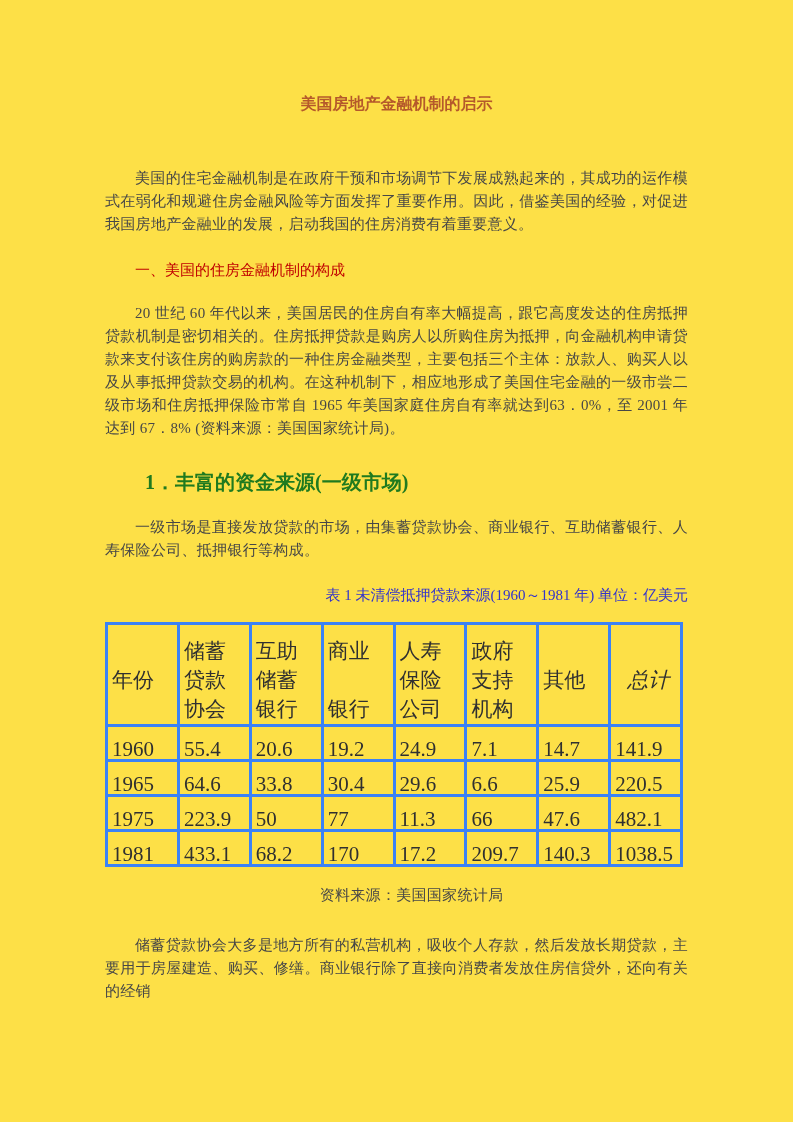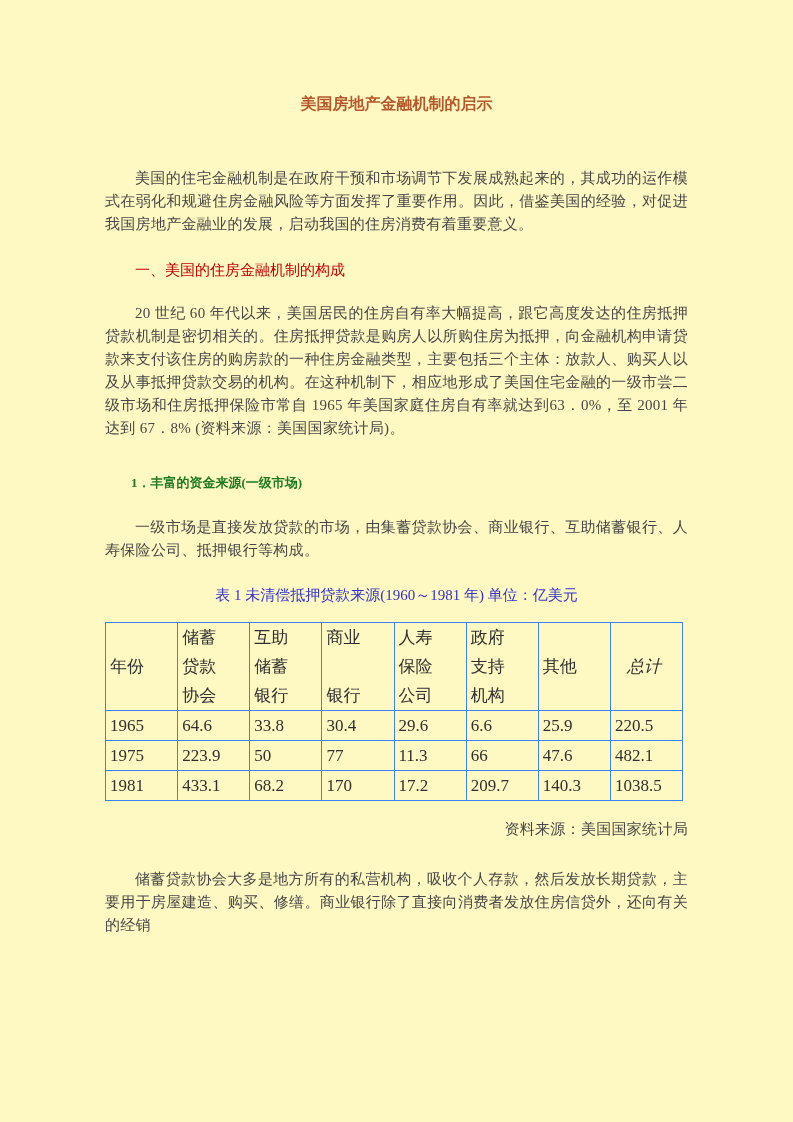--- a/index.html
+++ b/index.html
@@ -1,21 +1,21 @@
 <!DOCTYPE html>
 <html><head>
 <meta charset="utf-8">
 <style>
   * { margin: 0; padding: 0; box-sizing: border-box; }
   html, body { background: #ffffff; }
   .page {
     position: relative;
     width: 793px;
     height: 1122px;
-    background: #fef9c3;
+    background: #fde047;
     font-family: "Liberation Serif", "DejaVu Serif", serif;
     overflow: hidden;
   }
   .content {
     position: absolute;
     left: 105px;
     top: 0;
     width: 583px;
   }
   .doc-title {
@@ -37,58 +37,58 @@
   .h-red {
     margin-top: 23px;
     font-size: 15px;
     font-weight: normal;
     line-height: 23px;
     text-indent: 2em;
   }
   .p2 { margin-top: 20px; }
   .h-green {
     margin-top: 31px;
-    font-size: 13px;
+    font-size: 20px;
     font-weight: bold;
     line-height: 23px;
     text-indent: 2em;
   }
   .p3 { margin-top: 22px; }
   .caption {
     margin-top: 22px;
     font-size: 15px;
     font-weight: normal;
-    text-align: center;
+    text-align: right;
     line-height: 23px;
   }
   .loan-table {
     margin-top: 15px;
     width: 578px;
     border-collapse: collapse;
     table-layout: fixed;
   }
   .loan-table td {
-    border: 1px solid #3b82f6;
-    font-size: 17px;
+    border: 3px solid #3b82f6;
+    font-size: 21px;
     color: #303030;
-    padding: 0 0 0 4px;
+    padding: 12px 0 0 4px;
     vertical-align: middle;
     white-space: pre-line;
     overflow: hidden;
   }
   .header-row td {
     height: 88px;
     line-height: 29px;
   }
   .header-row td:last-child { padding-left: 16px; font-style: italic; }
   .data-row td {
     height: 30px;
     line-height: 20px;
   }
-  .source { margin-top: 17px; text-align: right; }
+  .source { margin-top: 17px; text-align: center; }
   .p4 { margin-top: 27px; }
 </style>
 </head>
 <body>
 
 <div class="page">
   <div class="content">
 
     <h1 class="doc-title" style="color: rgb(181, 89, 43);">美国房地产金融机制的启示</h1>
 
@@ -120,20 +120,30 @@
             <td>人寿
 保险
 公司</td>
             <td>政府
 支持
 机构</td>
             <td>其他</td>
             <td>总计</td>
           </tr>
           <tr class="data-row">
+            <td>1960</td>
+            <td>55.4</td>
+            <td>20.6</td>
+            <td>19.2</td>
+            <td>24.9</td>
+            <td>7.1</td>
+            <td>14.7</td>
+            <td>141.9</td>
+          </tr>
+          <tr class="data-row">
             <td>1965</td>
             <td>64.6</td>
             <td>33.8</td>
             <td>30.4</td>
             <td>29.6</td>
             <td>6.6</td>
             <td>25.9</td>
             <td>220.5</td>
           </tr>
           <tr class="data-row">

